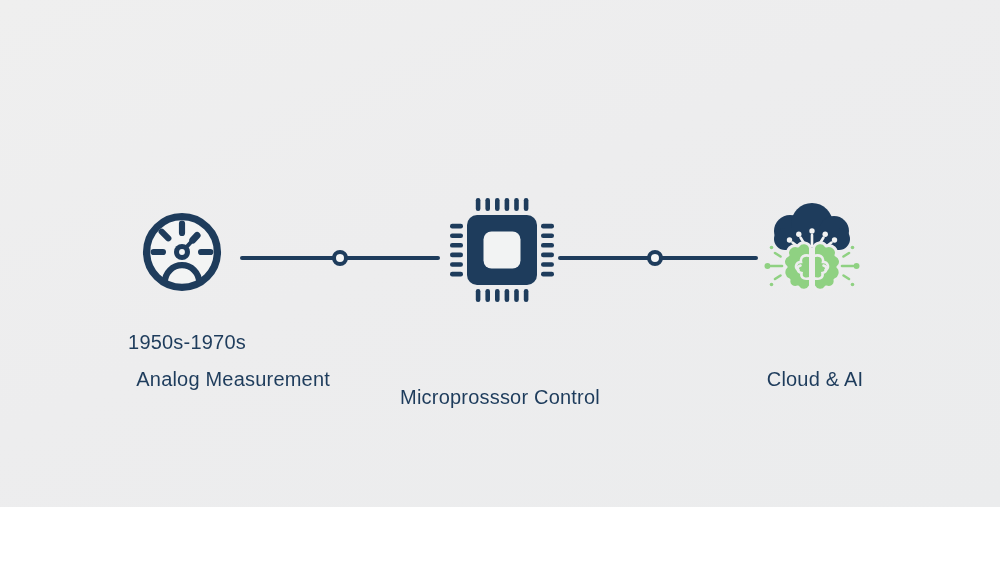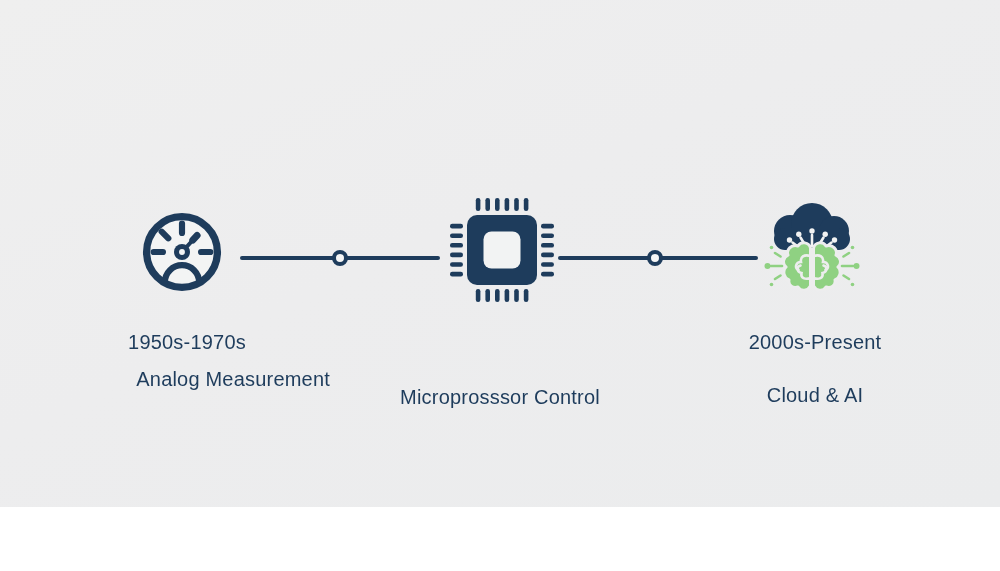--- a/index.html
+++ b/index.html
@@ -167,16 +167,15 @@
       <circle cx="9.5" cy="86.5" r="1.8"></circle>
       <circle cx="90.5" cy="86.5" r="1.8"></circle>
     </g>
   </svg>
 
   <div class="stage-text" style="left:27px;top:330px;">1950s-1970s</div>
   <div class="stage-text" style="left:10px;top:367px;text-align:right;">Analog Measurement</div>
 
   <div class="stage-text" style="left:340px;top:385px;">Microprosssor Control</div>
 
-  <div class="stage-text" style="left:655px;top:330px;">2000s-Present</div>
-  <div class="stage-text" style="left:655px;top:367px;margin-top:16px;">Cloud &amp; AI</div>
+  <div class="stage-text" style="left:655px;top:367px;">Cloud &amp; AI</div>
 
 </div>
 
 </body></html>

